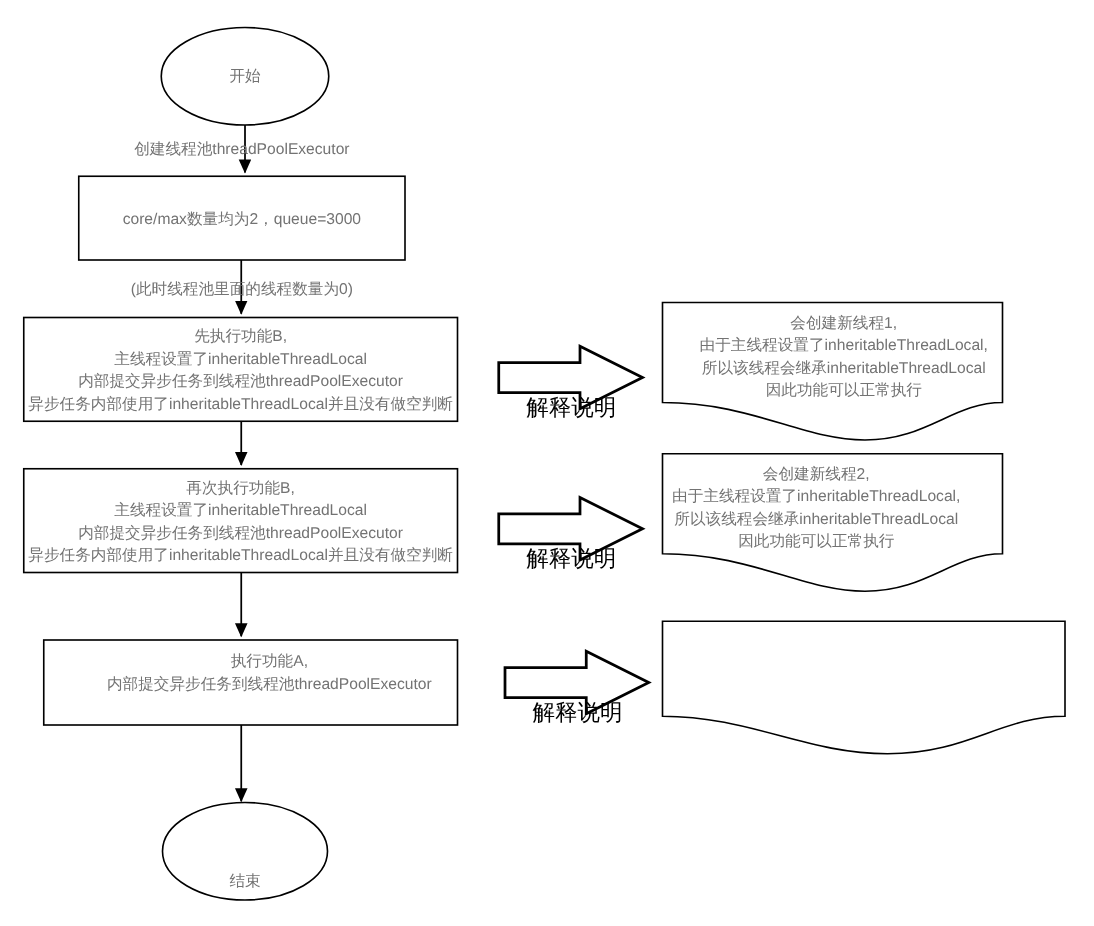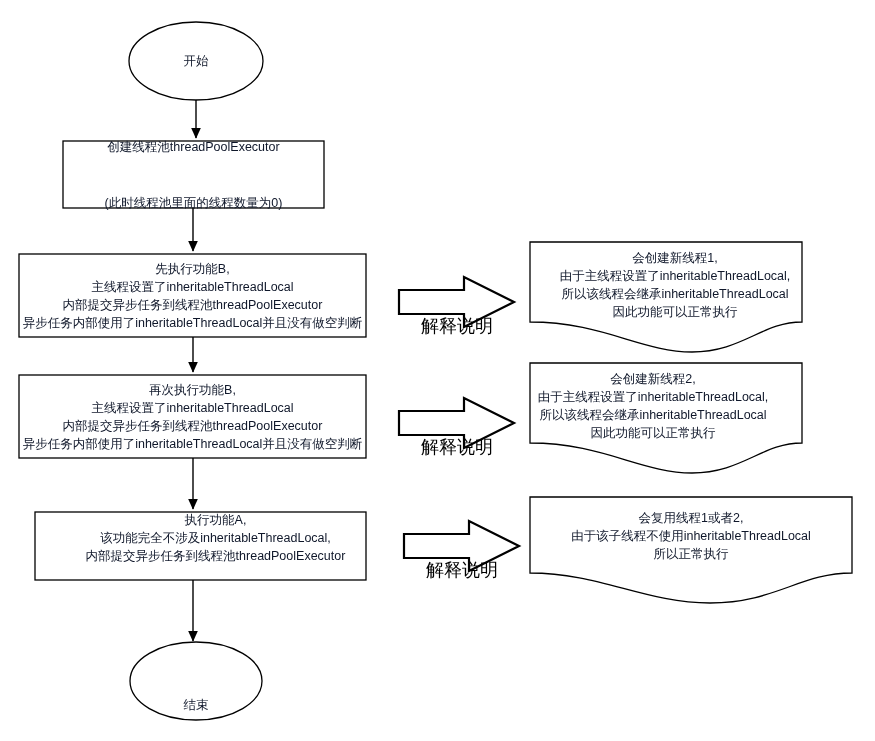--- a/index.html
+++ b/index.html
@@ -24,21 +24,21 @@
     width: 875px;
     height: 741px;
   }
   .node-text {
     position: absolute;
     display: flex;
     flex-direction: column;
     align-items: center;
     justify-content: center;
     text-align: center;
-    color: #0f172a;
+    color: #737373;
     font-size: 12.5px;
     line-height: 18px;
     white-space: pre;
     pointer-events: none;
   }
   .node-text .tline {
     display: block;
   }
   .terminator-text {
     font-size: 12.5px;
@@ -104,40 +104,40 @@
              C800,573 775,603 710,603
              C645,603 600,573 530,573 Z" fill="#ffffff" stroke="#000000" stroke-width="1.3"></path>
   </svg>
 
   <div class="node-text terminator-text" style="left:129px; top:22px; width:134px; height:78px;">
     <span class="tline">开始</span>
   </div>
 
   <div class="node-text" style="left:63px; top:141px; width:261px; height:67px;gap:38px;">
     <span class="tline">创建线程池threadPoolExecutor</span>
+    <span class="tline">core/max数量均为2，queue=3000</span>
     <span class="tline">(此时线程池里面的线程数量为0)</span>
   </div>
 
   <div class="node-text" style="left:19px; top:254px; width:347px; height:83px;">
     <span class="tline">先执行功能B,</span>
     <span class="tline">主线程设置了inheritableThreadLocal</span>
     <span class="tline">内部提交异步任务到线程池threadPoolExecutor</span>
     <span class="tline">异步任务内部使用了inheritableThreadLocal并且没有做空判断</span>
   </div>
 
   <div class="node-text" style="left:19px; top:375px; width:347px; height:83px;">
     <span class="tline">再次执行功能B,</span>
     <span class="tline">主线程设置了inheritableThreadLocal</span>
     <span class="tline">内部提交异步任务到线程池threadPoolExecutor</span>
     <span class="tline">异步任务内部使用了inheritableThreadLocal并且没有做空判断</span>
   </div>
 
   <div class="node-text" style="left:50px; top:512px; width:331px; height:52px;border-radius:31px;">
     <span class="tline">执行功能A,</span>
-    <span class="tline">该功能完全不涉及inheritableThreadLocal,</span>
     <span class="tline">内部提交异步任务到线程池threadPoolExecutor</span>
   </div>
 
   <div class="node-text terminator-text" style="left:130px; top:666px; width:132px; height:78px;">
     <span class="tline">结束</span>
   </div>
 
   <div class="arrow-label" style="left:399px; top:318px; width:116px;">解释说明</div>
 
   <div class="node-text" style="left:530px; top:246px; width:290px; height:78px;">
@@ -151,19 +151,14 @@
 
   <div class="node-text" style="left:517px; top:367px; width:272px; height:78px;">
     <span class="tline">会创建新线程2,</span>
     <span class="tline">由于主线程设置了inheritableThreadLocal,</span>
     <span class="tline">所以该线程会继承inheritableThreadLocal</span>
     <span class="tline">因此功能可以正常执行</span>
   </div>
 
   <div class="arrow-label" style="left:404px; top:562px; width:116px;">解释说明</div>
 
-  <div class="node-text" style="left:530px; top:503px; width:322px; height:66px;">
-    <span class="tline">会复用线程1或者2,</span>
-    <span class="tline">由于该子线程不使用inheritableThreadLocal</span>
-    <span class="tline">所以正常执行</span>
-  </div>
 
 </div>
 
 </body></html>

